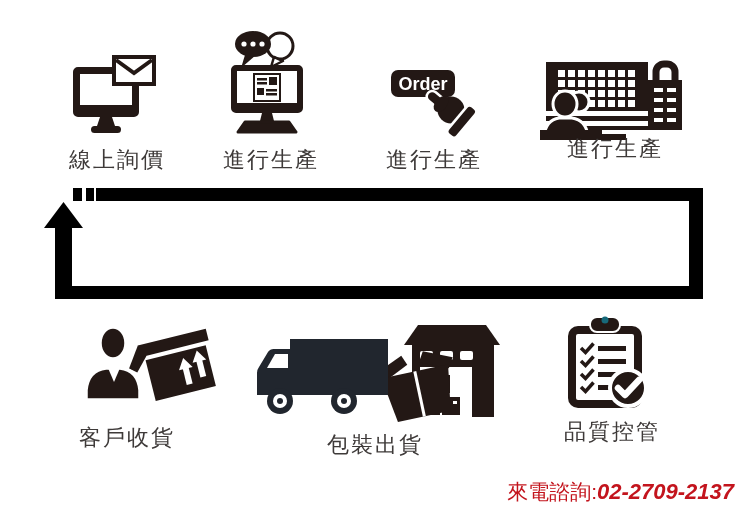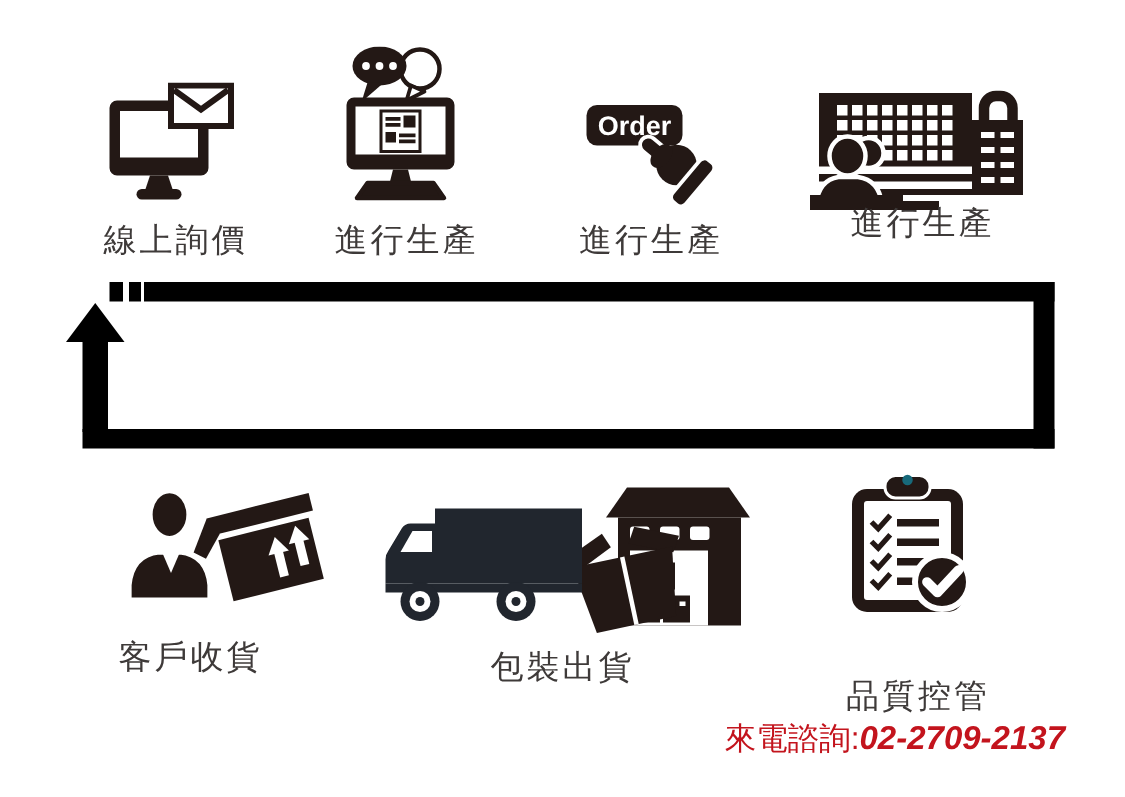--- a/index.html
+++ b/index.html
@@ -13,21 +13,21 @@
     position:absolute;
     width:160px;
     text-align:center;
     font-size:22px;
     letter-spacing:2px;
     color:#3e3a39;
     white-space:nowrap;
   }
   .contact{
     position:absolute;
-    right:40px;top:478px;
+    right:16px;top:478px;
     font-size:21px;
     color:#c3141d;
     white-space:nowrap;
   }
   .contact .phone{
     font-weight:700;
     font-style:italic;
     font-size:22px;
   }
   svg{display:block;}
@@ -236,17 +236,17 @@
     <rect x="36" y="32" width="28" height="5"></rect>
     <rect x="36" y="45" width="28" height="5"></rect>
     <rect x="36" y="58" width="22" height="5"></rect>
     <rect x="36" y="71" width="12" height="5"></rect>
   </g>
   <g>
     <circle cx="66" cy="74" r="18" fill="#231815" stroke="#ffffff" stroke-width="4"></circle>
     <path d="M56,74 l7,7 l14,-15" stroke="#ffffff" stroke-width="6.5" fill="none" stroke-linecap="round" stroke-linejoin="round"></path>
   </g>
 </svg>
-<div class="step-label" style="left:532px;top:417px;margin-top:32px;">品質控管</div>
+<div class="step-label" style="left:532px;top:417px;">品質控管</div>
 
 <div class="contact">
   <span>來電諮詢:</span><span class="phone">02-2709-2137</span>
 </div>
 
 </body></html>

